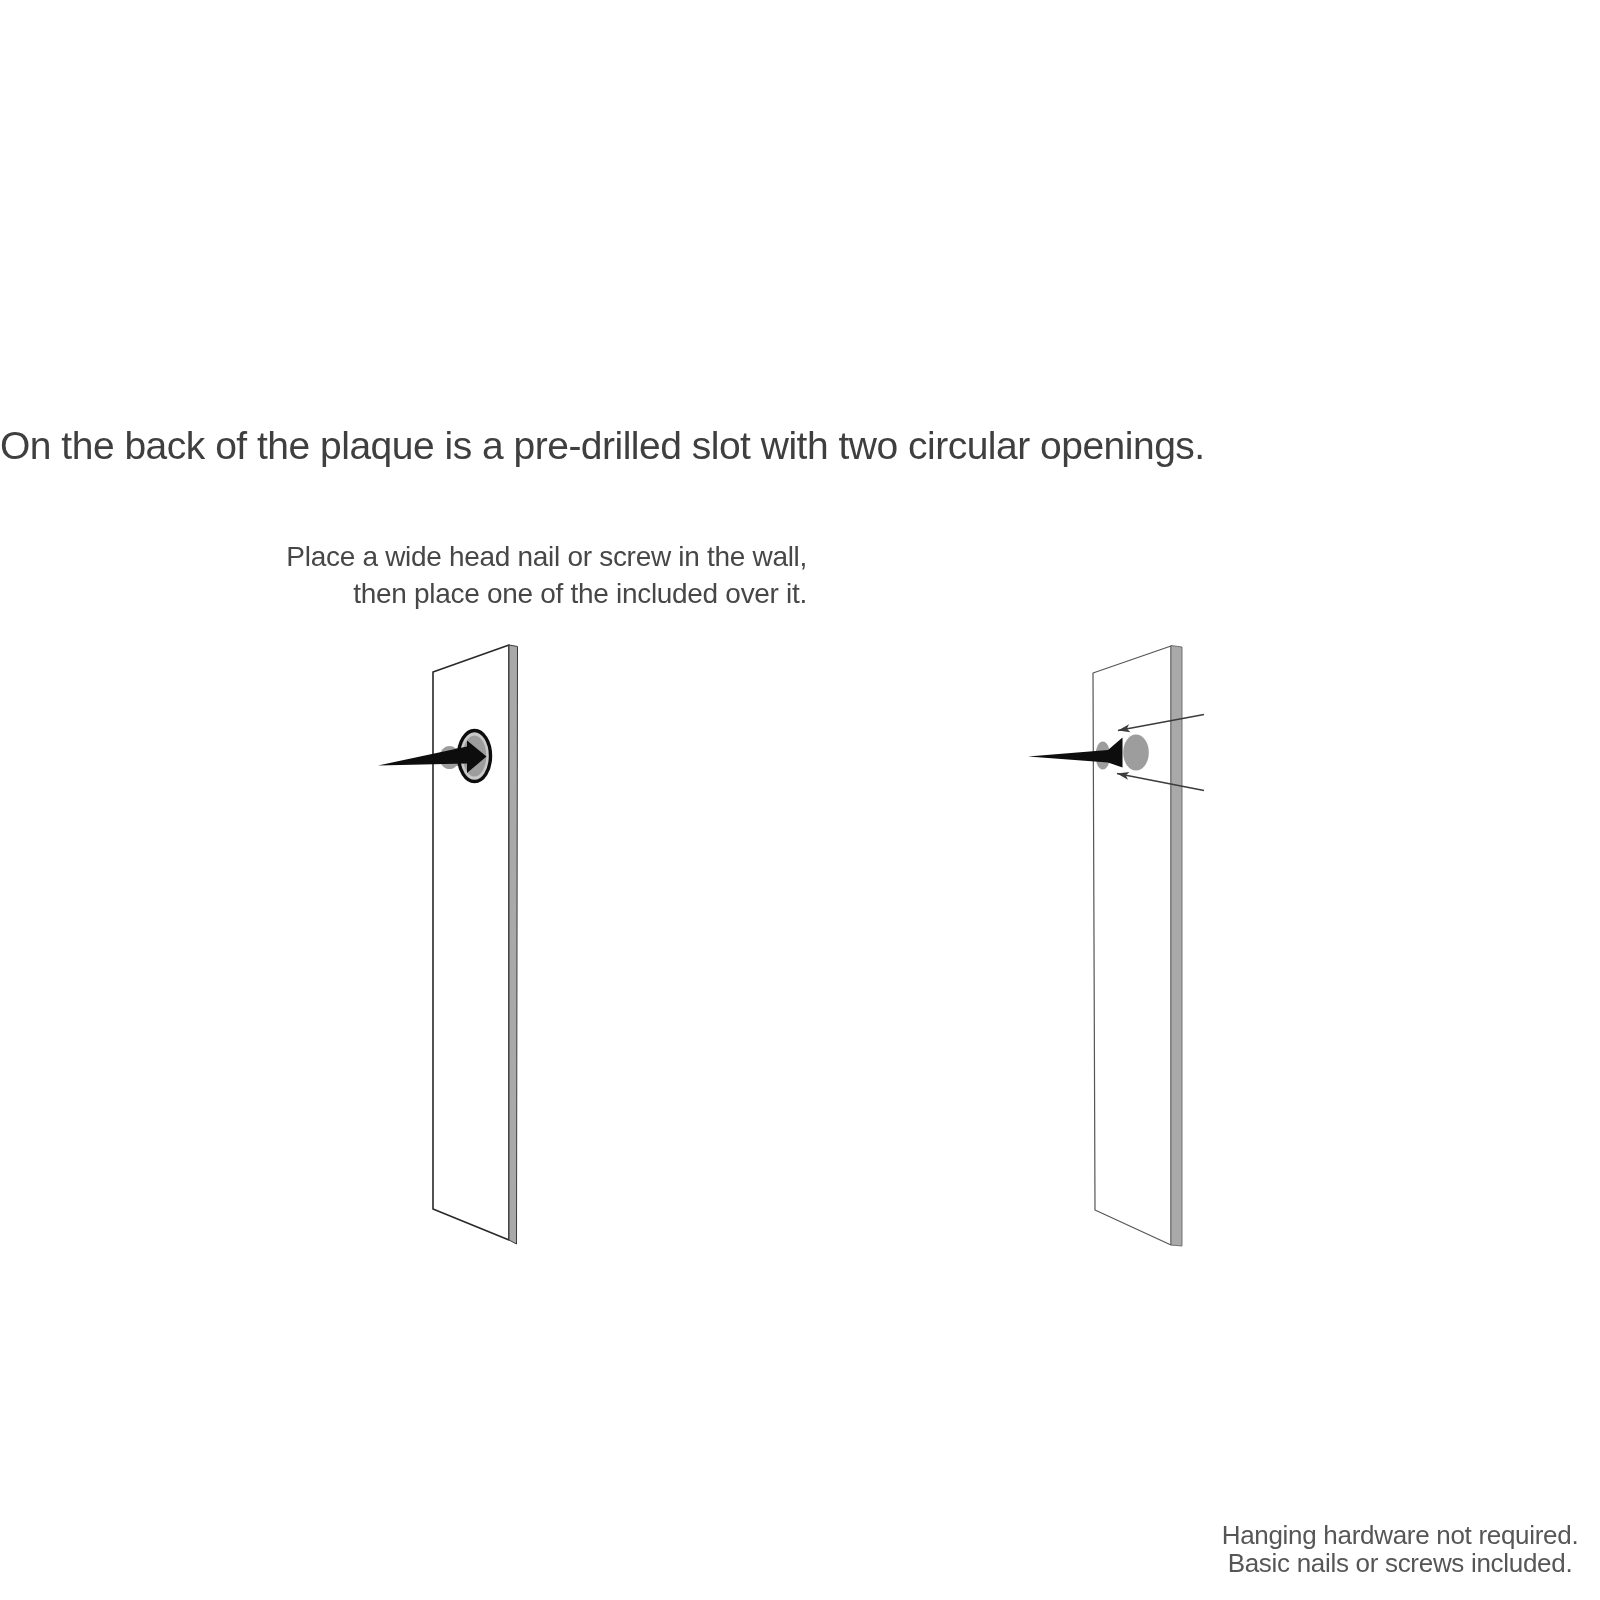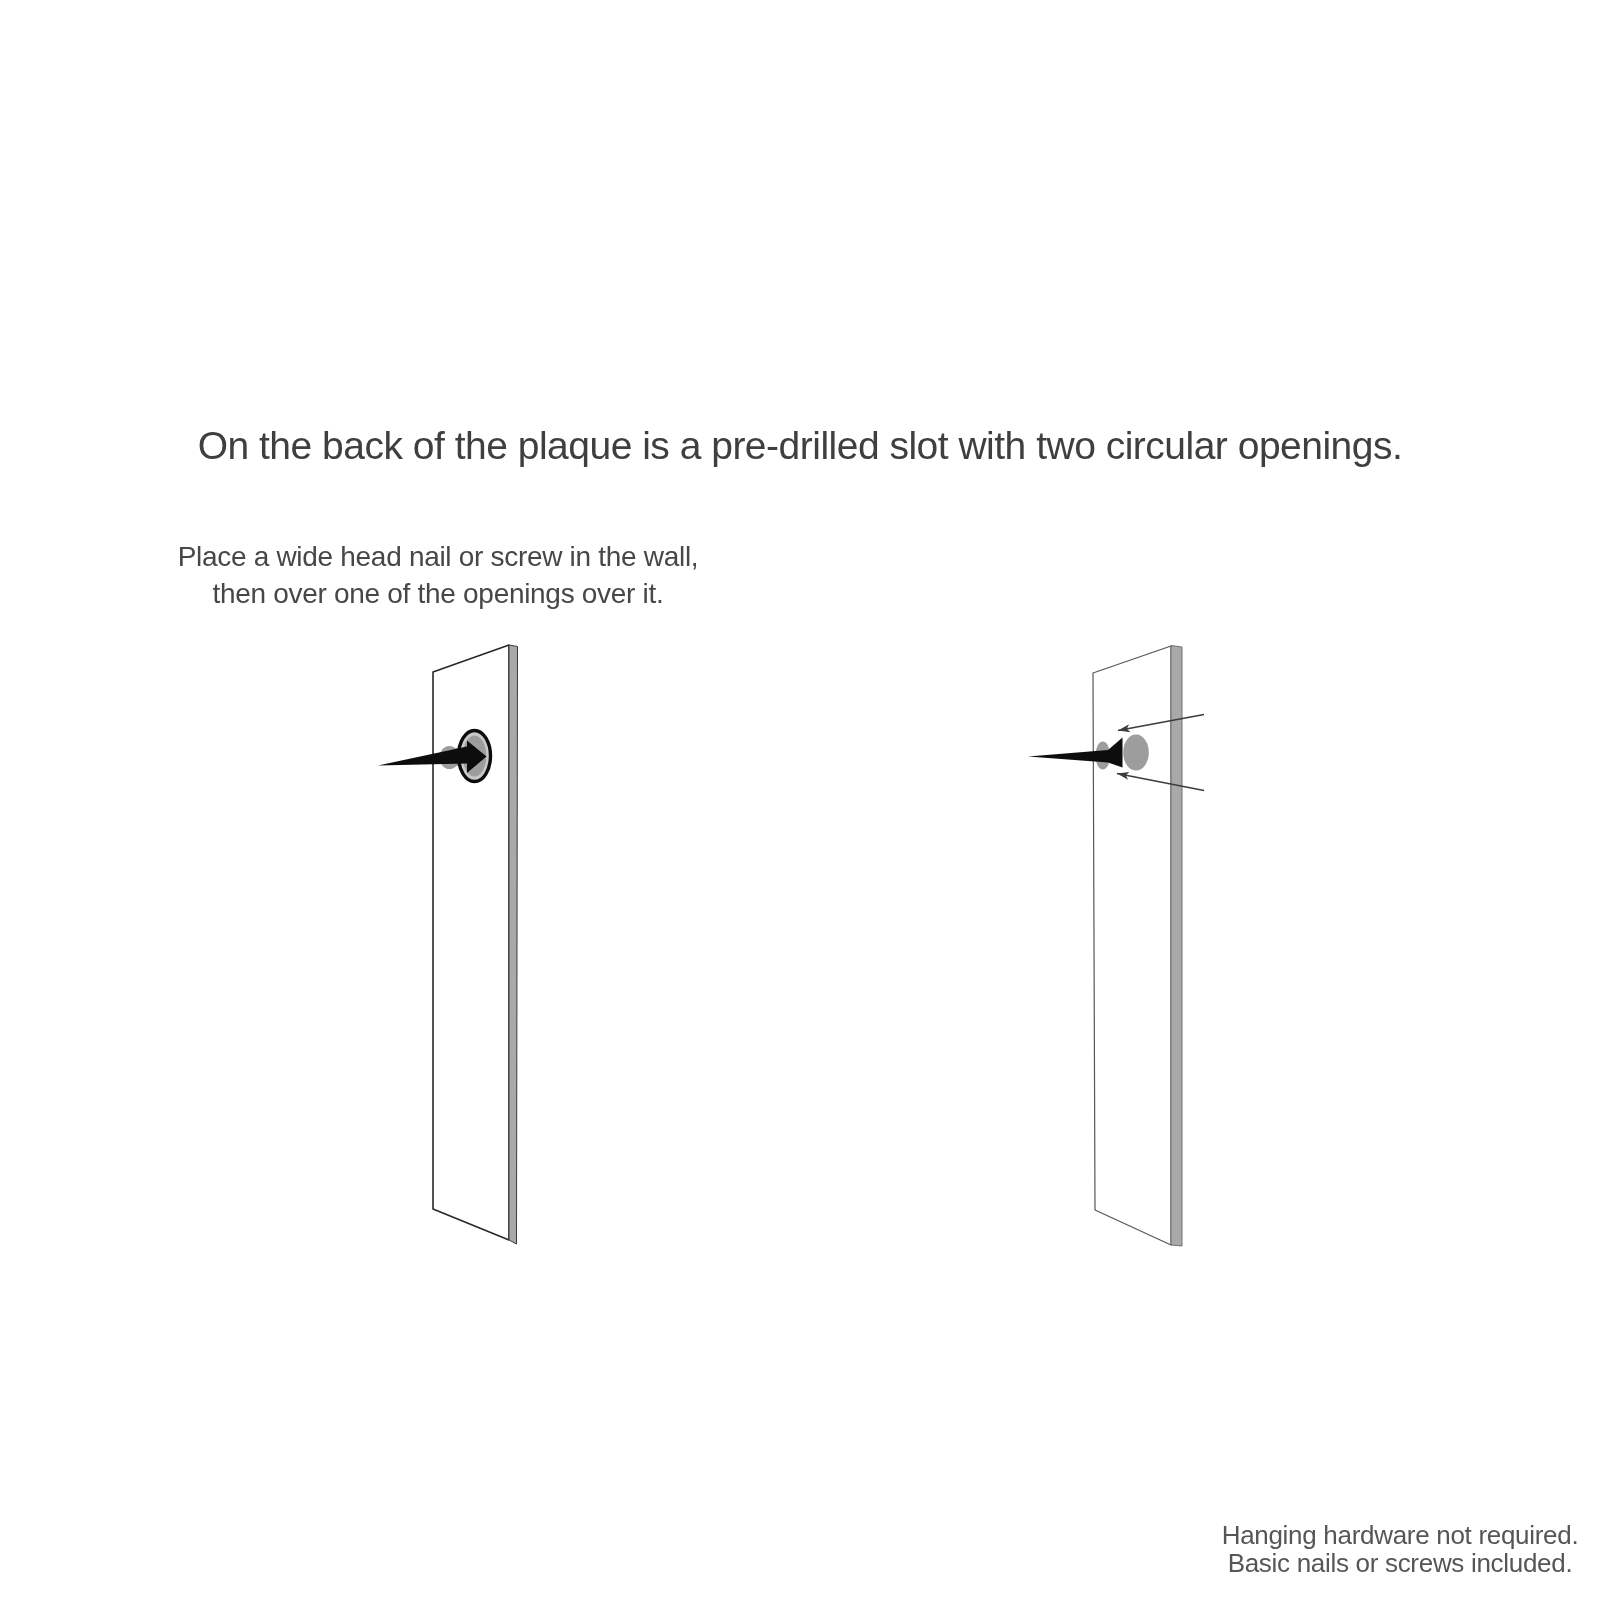--- a/index.html
+++ b/index.html
@@ -2,49 +2,49 @@
 <html><head>
 <meta charset="utf-8">
 <style>
   html,body{margin:0;padding:0;background:#ffffff;}
   .canvas{
     position:relative;width:1600px;height:1600px;background:#ffffff;
     font-family:"Liberation Sans", sans-serif;overflow:hidden;
   }
   .title{
     position:absolute;left:0;top:424px;width:1600px;margin:0;
-    text-align:center;font-size:39px;font-weight:300;letter-spacing:-0.5px;
+    font-size:39px;font-weight:300;letter-spacing:-0.5px;
     color:#3f3f3f;
   }
   .caption{
     position:absolute;top:538px;text-align:center;
     font-size:28px;font-weight:300;letter-spacing:-0.3px;line-height:37px;
     color:#474747;
   }
-  .caption-left{left:88px;width:700px;}
+  .caption-left{left:107px;width:700px;text-align:right;}
   .caption-right{left:830px;width:570px;}
   .fig{position:absolute;display:block;}
   .fig-left{left:360px;top:630px;width:185px;height:630px;}
   .fig-right{left:1000px;top:630px;width:230px;height:630px;}
   .footnote{
     position:absolute;left:1190px;top:1521px;width:420px;text-align:center;
     font-size:26px;font-weight:300;letter-spacing:-0.3px;line-height:28px;
     color:#565656;
   }
 </style>
 </head>
 <body>
 
 <div class="canvas">
 
   <h1 class="title">On the back of the plaque is a pre-drilled slot with two circular openings.</h1>
 
   <div class="caption caption-left">
     <span>Place a wide head nail or screw in the wall,</span><br>
-    <span>then over one of the openings over it.</span>
+    <span>then place one of the included over it.</span>
   </div>
 
 
   <svg class="fig fig-left" viewBox="360 630 185 630" xmlns="http://www.w3.org/2000/svg">
     <polygon points="433,672 509,645 509,1240 433,1209" fill="#ffffff" stroke="#282828" stroke-width="1.6" stroke-linejoin="round"></polygon>
     <polygon points="509,645 517.5,646.5 516.5,1244 509,1240" fill="#a9a9a9" stroke="#3a3a3a" stroke-width="1" stroke-linejoin="round"></polygon>
     <rect x="449" y="748" width="23" height="18" fill="#9d9d9d"></rect>
     <ellipse cx="449.5" cy="757.5" rx="10" ry="11.5" fill="#9d9d9d"></ellipse>
     <ellipse cx="474.5" cy="756" rx="16" ry="25.5" fill="#c9c9c9" stroke="#0d0d0d" stroke-width="3.4"></ellipse>
     <ellipse cx="474.5" cy="756" rx="11.8" ry="20.5" fill="#9d9d9d"></ellipse>

